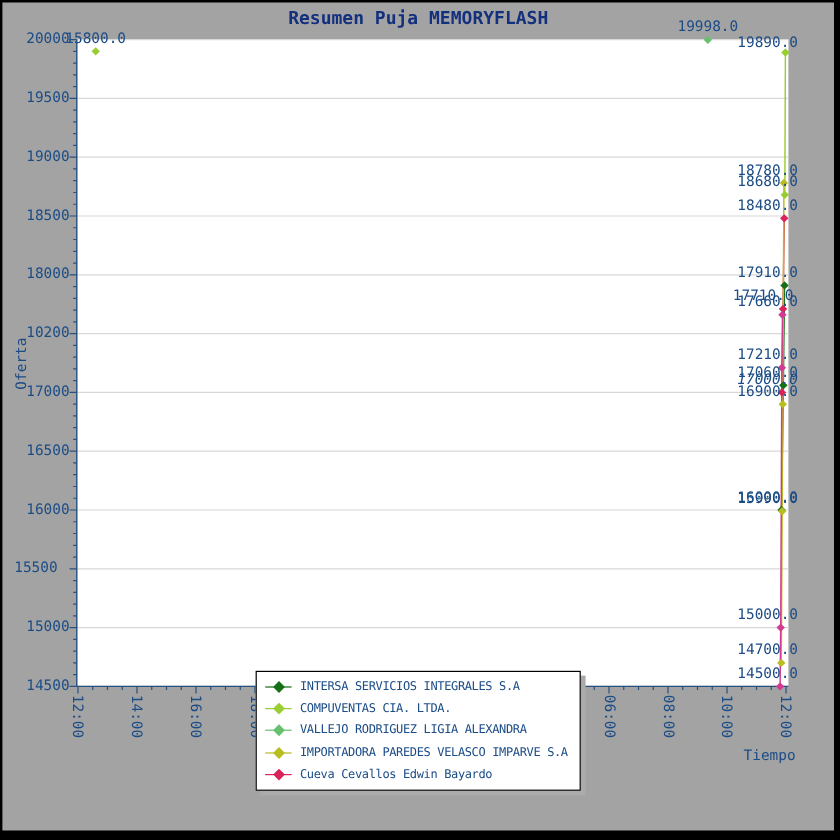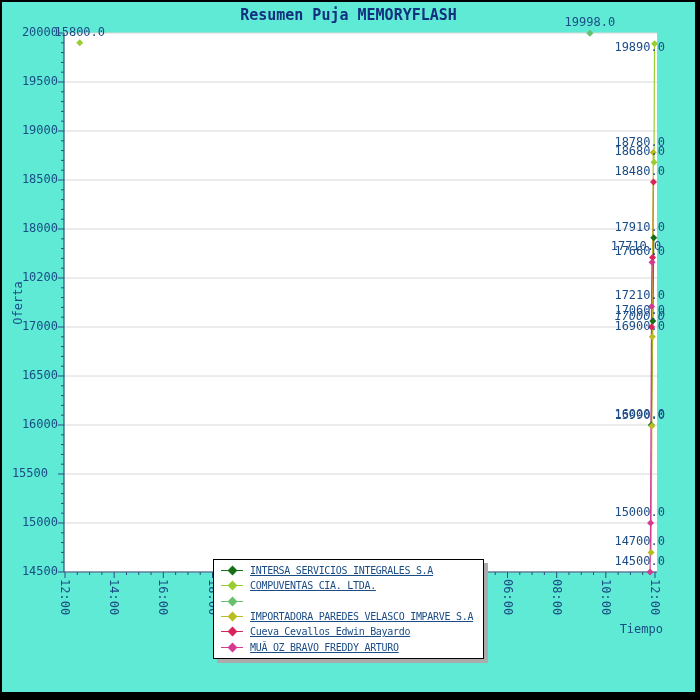--- a/index.html
+++ b/index.html
@@ -1,18 +1,18 @@
 <!DOCTYPE html>
 <html><head>
 <meta charset="utf-8">
 <style>
   html,body{margin:0;padding:0;background:#fff;}
   .stage{
     position:relative;width:700px;height:700px;box-sizing:border-box;
-    background:#5eead4;border:solid #000;border-width:2px 5px 8px 2px;
+    background:#a3a3a3;border:solid #000;border-width:2px 5px 8px 2px;
     font-family:"DejaVu Sans Mono","Liberation Mono",monospace;overflow:hidden;
   }
   .title{
     position:absolute;top:4px;left:0;right:0;text-align:center;
     font-size:15px;font-weight:bold;color:#13307e;letter-spacing:0px;
   }
   svg.plot{position:absolute;left:0;top:0;width:100%;height:100%;}
   .txt{position:absolute;color:#1b4c86;font-size:12px;line-height:12px;white-space:nowrap;}
   .ytick{width:46px;text-align:right;}
   .xtick{transform-origin:0 0;transform:rotate(90deg);}
@@ -22,21 +22,21 @@
   .xlab{left:615px;top:620px;width:46px;text-align:right;}
   .legend{
     position:absolute;left:211px;top:557px;width:271px;height:100px;box-sizing:border-box;
     background:#ffffff;border:1px solid #000;box-shadow:4px 4px 0 0 #ababab;
     padding:3px 7px;display:flex;flex-direction:column;justify-content:space-around;
   }
   .lrow{display:flex;align-items:center;gap:7px;height:16px;}
   .lmark{position:relative;width:22px;height:9px;flex:0 0 22px;}
   .lmark .line{position:absolute;left:0;right:0;top:4px;height:1px;background:currentColor;}
   .lmark .dia{position:absolute;left:7.5px;top:1px;width:7px;height:7px;background:currentColor;transform:rotate(45deg);}
-  .ltext{color:#1b4c86;font-size:10px;letter-spacing:-0.3px;white-space:nowrap;text-decoration:underline;}
+  .ltext{color:#1b4c86;font-size:10px;letter-spacing:-0.3px;white-space:nowrap;}
 </style>
 </head>
 <body>
 
 <div class="stage">
   <div class="title">Resumen Puja MEMORYFLASH</div>
   <svg class="plot" id="plotsvg">
       <rect x="62" y="31" width="593" height="539" fill="#ffffff"></rect>
       <line x1="62" y1="570" x2="655" y2="570" stroke="#d8d8d8" stroke-width="1"></line>
       <line x1="62" y1="521" x2="655" y2="521" stroke="#d8d8d8" stroke-width="1"></line>
@@ -211,21 +211,21 @@
       <div class="txt xtick" style="left: 462.333px; top: 577px;">04:00</div>
       <div class="txt xtick" style="left: 511.5px; top: 577px;">06:00</div>
       <div class="txt xtick" style="left: 560.667px; top: 577px;">08:00</div>
       <div class="txt xtick" style="left: 609.833px; top: 577px;">10:00</div>
       <div class="txt xtick" style="left: 659px; top: 577px;">12:00</div>
       <div class="txt vlabel" style="left: 605px; top: 406px; text-align: right;">16000.0</div>
       <div class="txt vlabel" style="left: 605px; top: 302.12px; text-align: right;">17060.0</div>
       <div class="txt vlabel" style="left: 605px; top: 218.82px; text-align: right;">17910.0</div>
       <div class="txt vlabel" style="left: 48.75px; top: 23.8px; text-align: center;">15800.0</div>
       <div class="txt vlabel" style="left: 605px; top: 143.36px; text-align: right;">18680.0</div>
-      <div class="txt vlabel" style="left: 605px; top: 39px; text-align: right;">19890.0</div>
+      <div class="txt vlabel" style="left: 605px; top: 27px; text-align: right;">19890.0</div>
       <div class="txt vlabel" style="left: 558.854px; top: 14.196px; text-align: center;">19998.0</div>
       <div class="txt vlabel" style="left: 605px; top: 308px; text-align: right; font-style: italic;">17000.0</div>
       <div class="txt vlabel" style="left: 605px; top: 238.42px; text-align: center;">17710.0</div>
       <div class="txt vlabel" style="left: 605px; top: 162.96px; text-align: right;">18480.0</div>
       <div class="txt vlabel" style="left: 605px; top: 533.4px; text-align: right;">14700.0</div>
       <div class="txt vlabel" style="left: 605px; top: 406.98px; text-align: right;">15990.0</div>
       <div class="txt vlabel" style="left: 605px; top: 317.8px; text-align: right;">16900.0</div>
       <div class="txt vlabel" style="left: 605px; top: 133.56px; text-align: right;">18780.0</div>
       <div class="txt vlabel" style="left: 605px; top: 553px; text-align: right;">14500.0</div>
       <div class="txt vlabel" style="left: 605px; top: 504px; text-align: right;">15000.0</div>
@@ -247,36 +247,30 @@
           <span class="line"></span>
           <span class="dia"></span>
         </span>
         <span class="ltext">COMPUVENTAS CIA. LTDA.</span>
       </div>
       <div class="lrow">
         <span class="lmark" style="color: rgb(103, 192, 110);">
           <span class="line"></span>
           <span class="dia"></span>
         </span>
+        <span class="ltext">VALLEJO RODRIGUEZ LIGIA ALEXANDRA</span>
       </div>
       <div class="lrow">
         <span class="lmark" style="color: rgb(184, 189, 34);">
           <span class="line"></span>
           <span class="dia"></span>
         </span>
         <span class="ltext">IMPORTADORA PAREDES VELASCO IMPARVE S.A</span>
       </div>
       <div class="lrow">
         <span class="lmark" style="color: rgb(216, 36, 90);">
           <span class="line"></span>
           <span class="dia"></span>
         </span>
         <span class="ltext">Cueva Cevallos Edwin Bayardo</span>
-      </div>
-      <div class="lrow">
-        <span class="lmark" style="color: rgb(213, 58, 146);">
-          <span class="line"></span>
-          <span class="dia"></span>
-        </span>
-        <span class="ltext">MUÃ OZ BRAVO FREDDY ARTURO</span>
       </div>
     </div>
 </div>
 
 </body></html>

